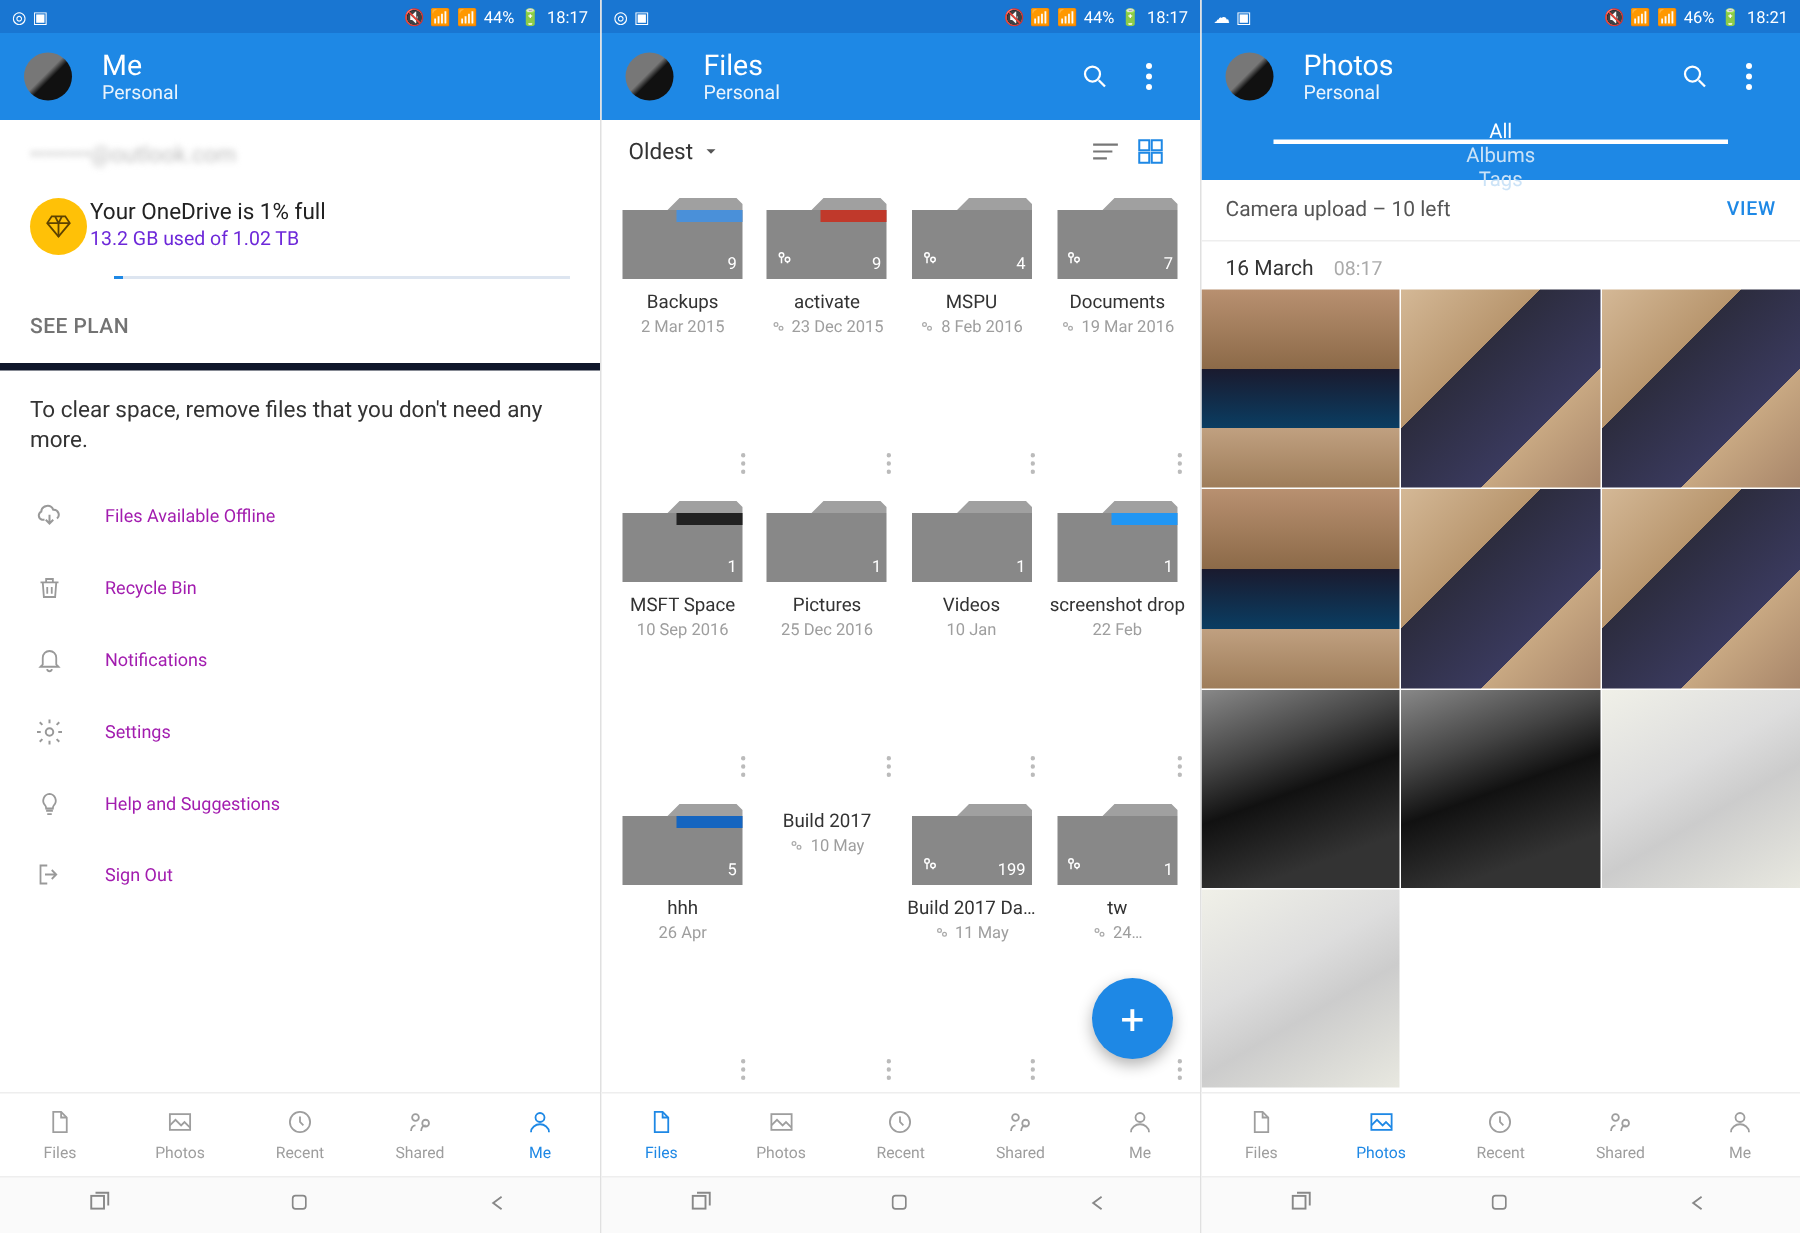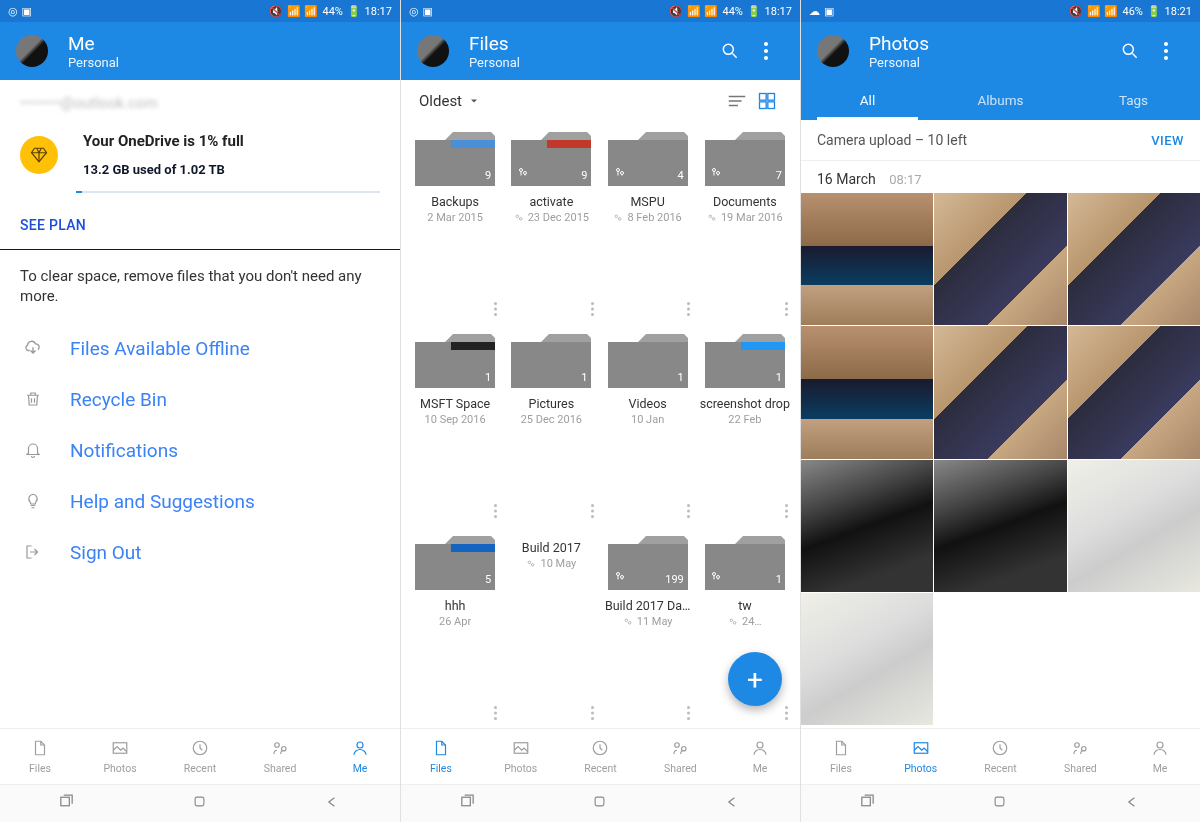--- a/index.html
+++ b/index.html
@@ -14,52 +14,52 @@
   .app-bar { height: 58px; background: #1e88e5; color: #fff; display: flex; align-items: center; padding: 0 16px; }
   .avatar { width: 32px; height: 32px; border-radius: 50%; background: linear-gradient(135deg,#777 45%,#111 55%); margin-right: 20px; }
   .app-title-block { flex: 1; }
   .app-title { font-size: 19px; font-weight: 400; }
   .app-subtitle { font-size: 13px; opacity: .9; }
   .app-action { width: 36px; display: flex; justify-content: center; align-items: center; }
 
   
   .me-scroll { flex: 1; overflow-y: auto; }
   .email { padding: 14px 20px 6px; font-size: 15px; color: #bdbdbd; filter: blur(2px); }
-  .storage-row { display: flex; align-items: center; padding: 14px 20px 6px; gap: 25px; font-weight: bold; }
+  .storage-row { display: flex; align-items: flex-start; padding: 14px 20px 6px; gap: 2px; }
   .storage-icon { width: 38px; height: 38px; border-radius: 50%; background: #ffc107; display: flex; align-items: center; justify-content: center; }
   .storage-text .t1 { font-size: 15px; color: #222; }
-  .storage-text .t2 { font-size: 13px; color: #0f172a; margin-top: 12px; }
+  .storage-text .t2 { font-size: 13px; color: #6d28d9; margin-top: 2px; }
   .progress-bar { margin: 8px 20px 10px 76px; height: 2px; background: #dde5f0; position: relative; }
   .progress-fill { position: absolute; left:0; top:0; bottom:0; width:2%; background:#1e88e5; }
-  .see-plan { padding: 14px 20px 16px; color: #1d4ed8; font-weight: 500; font-size: 14px; letter-spacing: .3px; border-bottom: 1px solid #0f172a; }
+  .see-plan { padding: 14px 20px 16px; color: #737373; font-weight: 500; font-size: 14px; letter-spacing: .3px; border-bottom: 5px solid #0f172a; }
   .tip-text { padding: 16px 20px; font-size: 15px; color: #333; line-height: 1.35; }
   .me-item { display:flex; align-items:center; padding: 14px 22px; gap: 26px; }
   .me-item .mi-icon { width:22px; color:#888; display:flex; justify-content:center; }
-  .me-item .mi-label { font-size:19px; color:#3b82f6; }
+  .me-item .mi-label { font-size:12px; color:#a21caf; }
 
   
   .files-toolbar { display:flex; align-items:center; padding: 10px 18px; }
   .sort-btn { display:flex; align-items:center; gap:6px; font-size:15px; color:#333; }
   .view-btn { width:30px; display:flex; justify-content:center; align-items:center; color:#777; }
   .files-grid { display:grid; grid-template-columns: repeat(4,1fr); overflow-y:auto; flex:1; padding:0 6px; }
   .folder-cell { padding:8px 4px 4px; text-align:center; position:relative; }
   .folder-svg { height:58px; display:flex; justify-content:center; align-items:end; position:relative; }
   .folder-name { font-size:12.5px; color:#333; margin-top:6px; white-space:nowrap; overflow:hidden; text-overflow:ellipsis; }
   .folder-date { font-size:11px; color:#9e9e9e; margin-top:2px; display:flex; align-items:center; justify-content:center; gap:4px; }
   .folder-count { position:absolute; right:8px; bottom:6px; font-size:11px; color:#fff; }
   .share-badge { position:absolute; left:10px; bottom:6px; }
   .cell-menu { position:absolute; right:6px; bottom:4px; color:#aaa; }
   .fab { position:absolute; right:18px; bottom:116px; width:54px; height:54px; border-radius:50%; background:#1e88e5; color:#fff; display:flex; align-items:center; justify-content:center; font-size:28px; box-shadow:0 4px 10px rgba(0,0,0,.3); }
 
   
-  .photo-tabs { height:40px; background:#1e88e5; display:flex; }
+  .photo-tabs { height:40px; background:#1e88e5; display:flex;flex-direction:column; }
   .photo-tab { flex:1; display:flex; align-items:center; justify-content:center; color:#cce3f7; font-size:13.5px; position:relative; }
   .photo-tab.active { color:#fff; }
   .photo-tab.active::after { content:""; position:absolute; bottom:0; left:12%; right:12%; height:3px; background:#fff; }
-  .upload-row { display:flex; align-items:center; padding: 12px 16px; font-size:14px; color:#555; border-bottom:1px solid #eee; }
+  .upload-row { display:flex; padding: 12px 16px; font-size:14px; color:#555; border-bottom:1px solid #eee; }
   .upload-row .view-link { color:#1e88e5; font-weight:500; font-size:13px; letter-spacing:.5px; }
   .date-row { padding: 10px 16px 6px; font-size:14px; color:#333; }
   .date-row .time { color:#aaa; margin-left:10px; font-size:13px; }
   .photo-grid { display:grid; grid-template-columns:repeat(3,1fr); gap:1px; }
   .photo-thumb { aspect-ratio:1/1; background:#3a4a5a; position:relative; overflow:hidden; }
   .laptop-front { background:linear-gradient(180deg,#b89070 0%,#8c6a48 40%,#1a1a2e 40%,#0a3d62 70%,#c0a080 70%,#9e7d5a 100%); }
   .laptop-side { background:linear-gradient(135deg,#d4b896 0%,#b8966e 35%,#2c2c3e 35%,#3a3a5e 70%,#c8a882 70%,#a8866a 100%); }
   .laptop-dark { background:linear-gradient(160deg,#888 0%,#444 30%,#111 50%,#333 80%); }
   .laptop-light { background:linear-gradient(150deg,#f0f0e8 0%,#ddd 40%,#ccc 60%,#e8e8e0 100%); }
 
@@ -141,20 +141,29 @@
           <div class="me-item">
             <span class="mi-icon">
               <svg width="18" height="20" viewBox="0 0 24 24" fill="none" stroke="#999" stroke-width="1.6">
                 <path d="M6 16V10a6 6 0 0 1 12 0v6l2 2H4l2-2zM10 20a2 2 0 0 0 4 0"></path>
               </svg>
             </span>
             <span class="mi-label">Notifications</span>
           </div>
           <div class="me-item">
             <span class="mi-icon">
+              <svg width="20" height="20" viewBox="0 0 24 24" fill="none" stroke="#999" stroke-width="1.6">
+                <circle cx="12" cy="12" r="3"></circle>
+                <path d="M12 2v3M12 19v3M4.2 4.2l2.1 2.1M17.7 17.7l2.1 2.1M2 12h3M19 12h3M4.2 19.8l2.1-2.1M17.7 6.3l2.1-2.1"></path>
+              </svg>
+            </span>
+            <span class="mi-label">Settings</span>
+          </div>
+          <div class="me-item">
+            <span class="mi-icon">
               <svg width="18" height="20" viewBox="0 0 24 24" fill="none" stroke="#999" stroke-width="1.6">
                 <path d="M9 18h6M10 21h4M12 3a6 6 0 0 0-4 10c1 1 1 2 1 3h6c0-1 0-2 1-3a6 6 0 0 0-4-10z"></path>
               </svg>
             </span>
             <span class="mi-label">Help and Suggestions</span>
           </div>
           <div class="me-item">
             <span class="mi-icon">
               <svg width="20" height="18" viewBox="0 0 24 24" fill="none" stroke="#999" stroke-width="1.6">
                 <path d="M10 4H4v16h6M14 8l4 4-4 4M18 12H8"></path>

